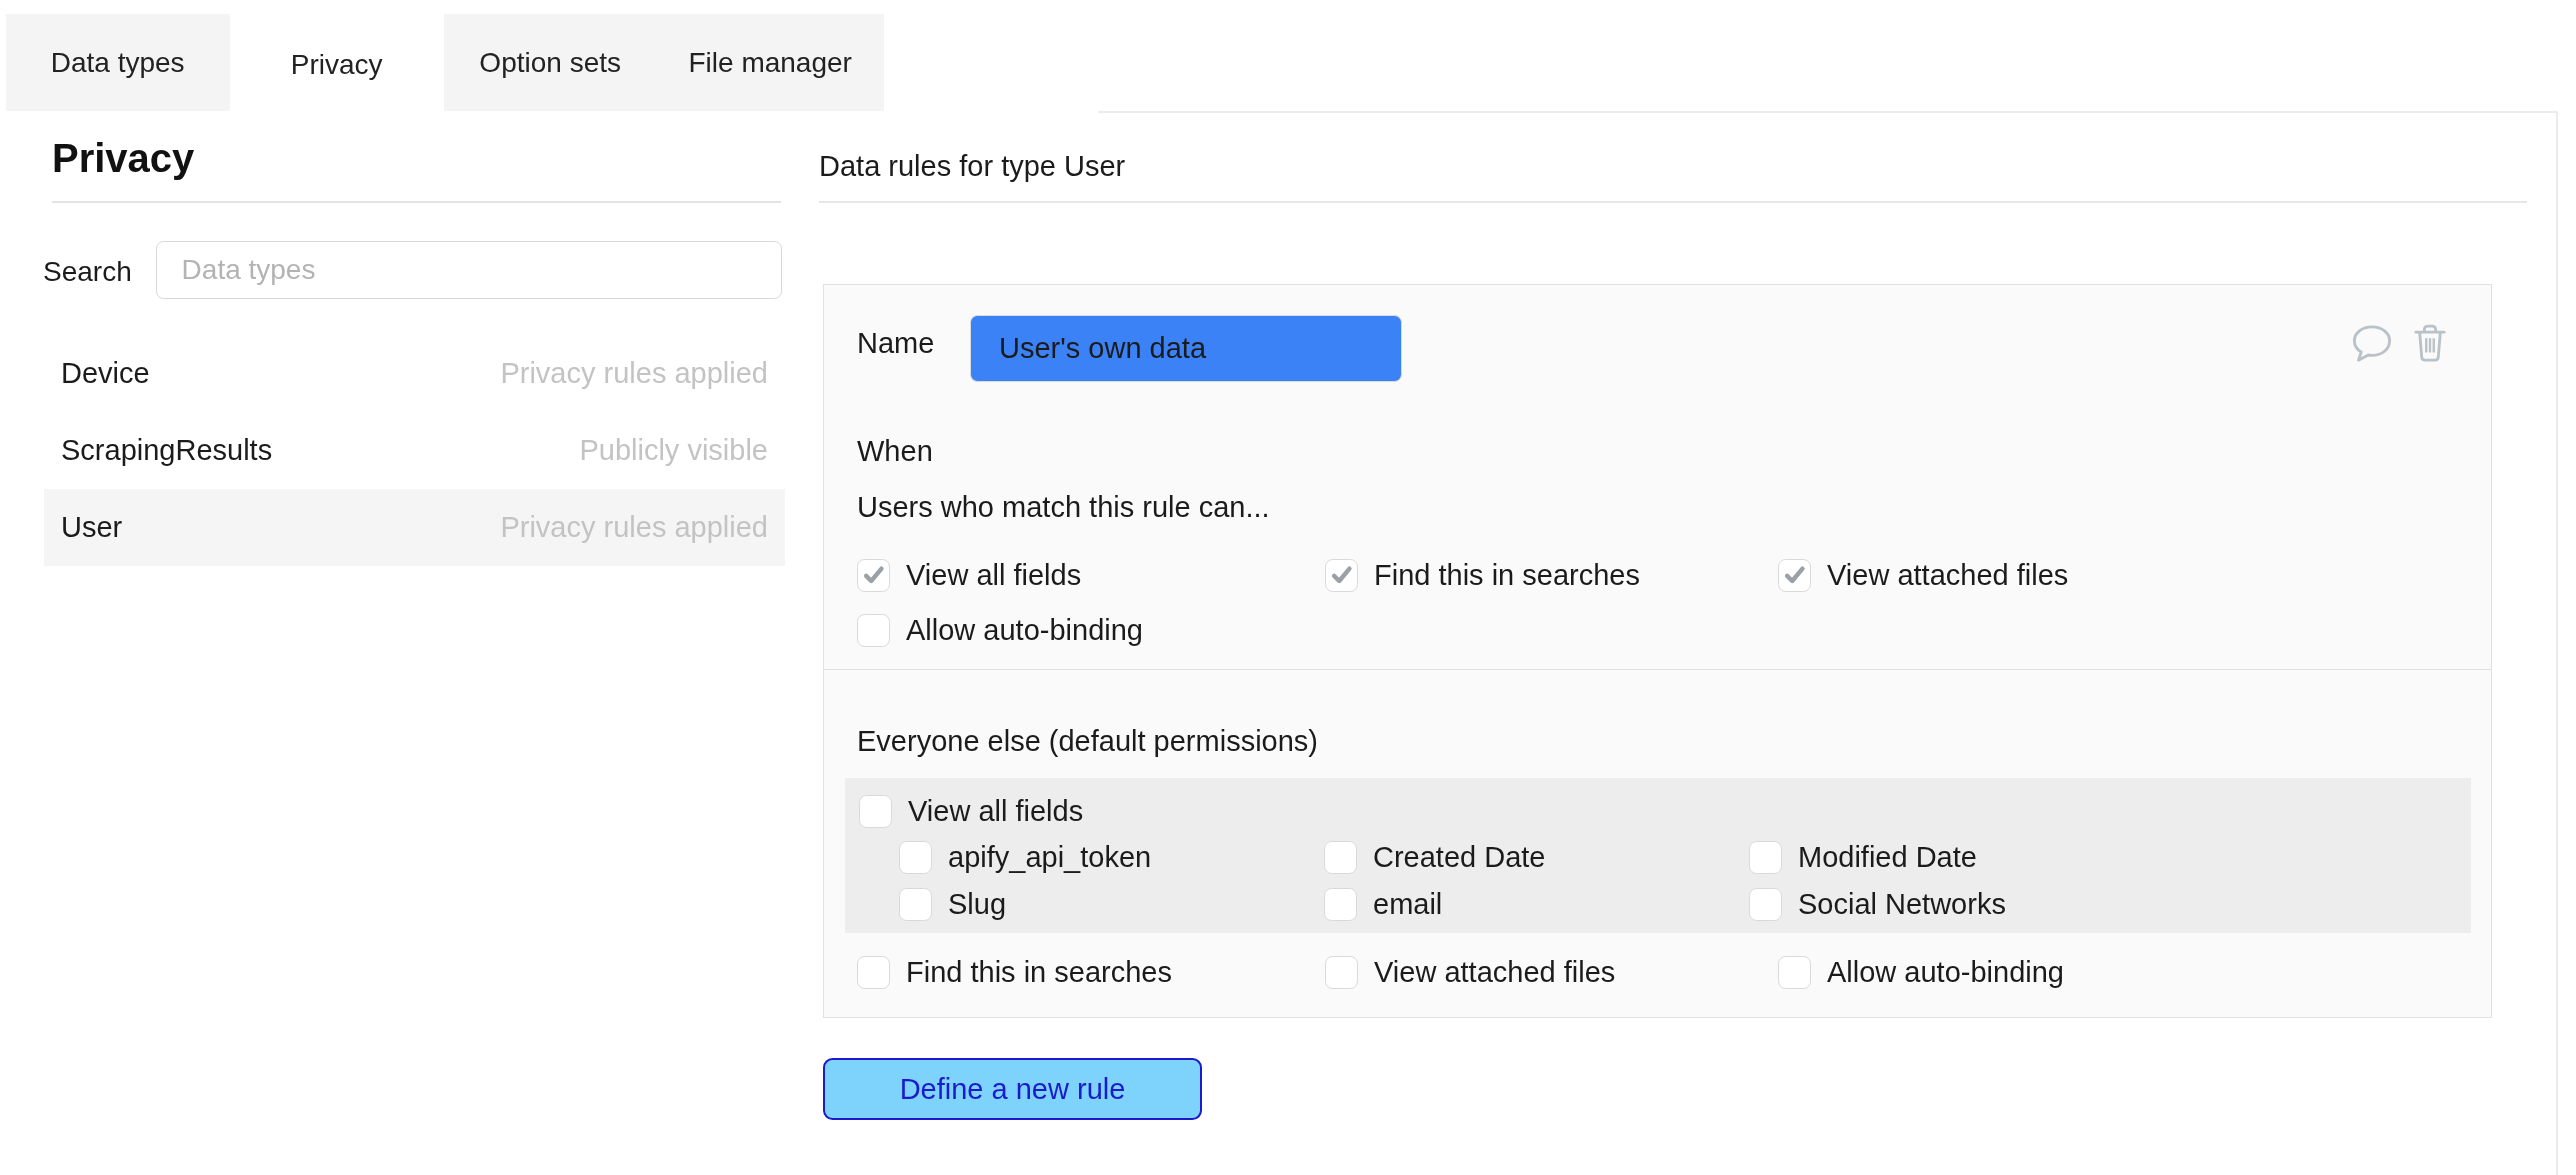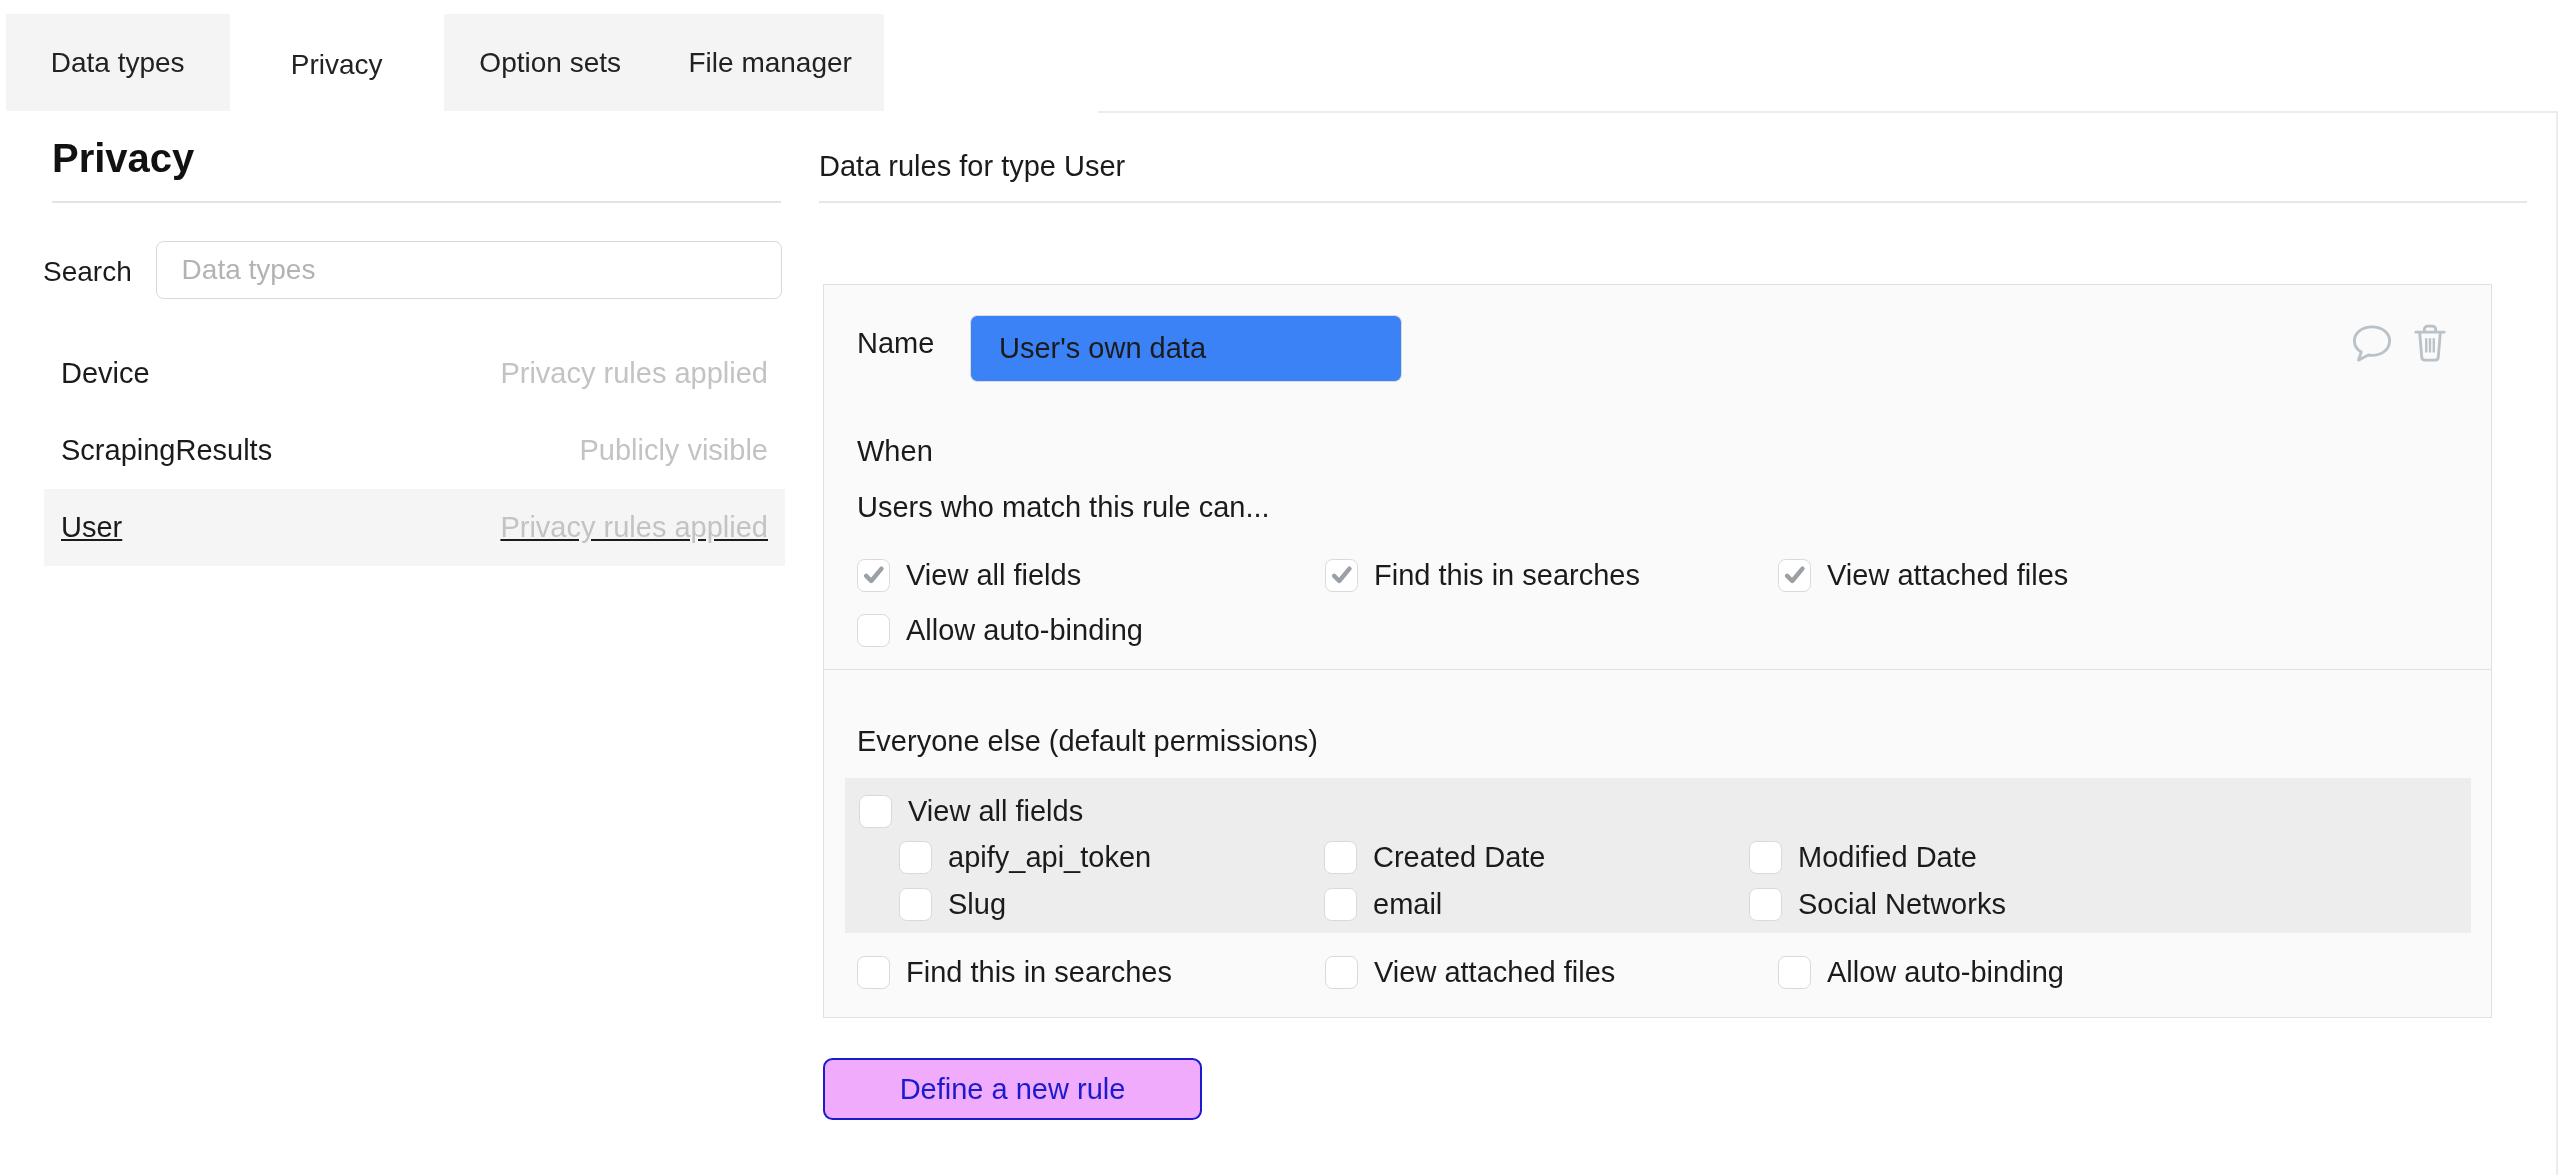--- a/index.html
+++ b/index.html
@@ -21,21 +21,21 @@
   .search-label { position:absolute; left:43px; top:256px; font-size:28px; color:#1b1b1b; }
   .search-input { position:absolute; left:156px; top:241px; width:626px; height:58px;
                   border:1.9px solid #d8d8d8; border-radius:7.6px; background:#fff;
                   font-size:28px; color:#1b1b1b; padding:0 24.6px; outline:none;
                   font-family:"Liberation Sans","DejaVu Sans",sans-serif; }
   .search-input::placeholder { color:#b3b3b3; opacity:1; }
 
   .type-list { position:absolute; left:44px; top:335px; width:741px; }
   .type-row { height:77px; display:flex; align-items:center; justify-content:space-between;
               padding:0 17px; cursor:pointer;gap:46px; }
-  .type-row.selected { background:#f5f5f5;text-decoration:underline; }
+  .type-row.selected { background:#f5f5f5; }
   .type-name { font-size:29px; color:#1b1b1b; }
   .type-status { font-size:29px; color:#c3c3c3; }
 
   
   .main-title { position:absolute; left:819px; top:150px; font-size:29px; color:#1b1b1b; }
   .main-divider { position:absolute; left:819px; top:201px; width:1708px; height:1.9px; background:#e7e7e7; }
 
   .card { position:absolute; left:823px; width:1669px; background:#fafafa; border:1.9px solid #e1e1e1; }
   .card1 { top:241px; height:386px;margin-top:43px; }
   .card2 { top:669px; height:349px; }
@@ -59,21 +59,21 @@
   .checkbox { width:33px; height:33px; background:#fff; border:1.9px solid #d9d9d9; border-radius:7.6px;
               flex:0 0 auto; display:flex; align-items:center; justify-content:center; }
   .checkbox .tick { visibility:hidden; }
   .checkbox.on .tick { visibility:visible; }
   .cb-label { margin-left:16px; font-size:29px; color:#1b1b1b; white-space:nowrap; }
 
   .card2-heading { position:absolute; left:33px; top:55px; font-size:29px; color:#1b1b1b; }
   .default-panel { position:absolute; left:21px; top:108px; width:1626px; height:155px; background:#ededed; }
 
   .new-rule-btn { position:absolute; left:823px; top:1058px; width:379px; height:62px;
-                  background:#f0abfc; border:2.8px solid #1b1bcc; border-radius:9.5px;
+                  background:#7dd3fc; border:2.8px solid #1b1bcc; border-radius:9.5px;
                   color:#1b1bcc; font-size:29px; display:flex; align-items:center; justify-content:center;
                   cursor:pointer; font-family:"Liberation Sans","DejaVu Sans",sans-serif; }
 </style>
 </head>
 <body>
 
 <div class="tabbar">
   <div class="tab" style="width:224px">Data types</div>
   <div class="tab active" style="width:214px">Privacy</div>
   <div class="tab" style="width:213px">Option sets</div>

